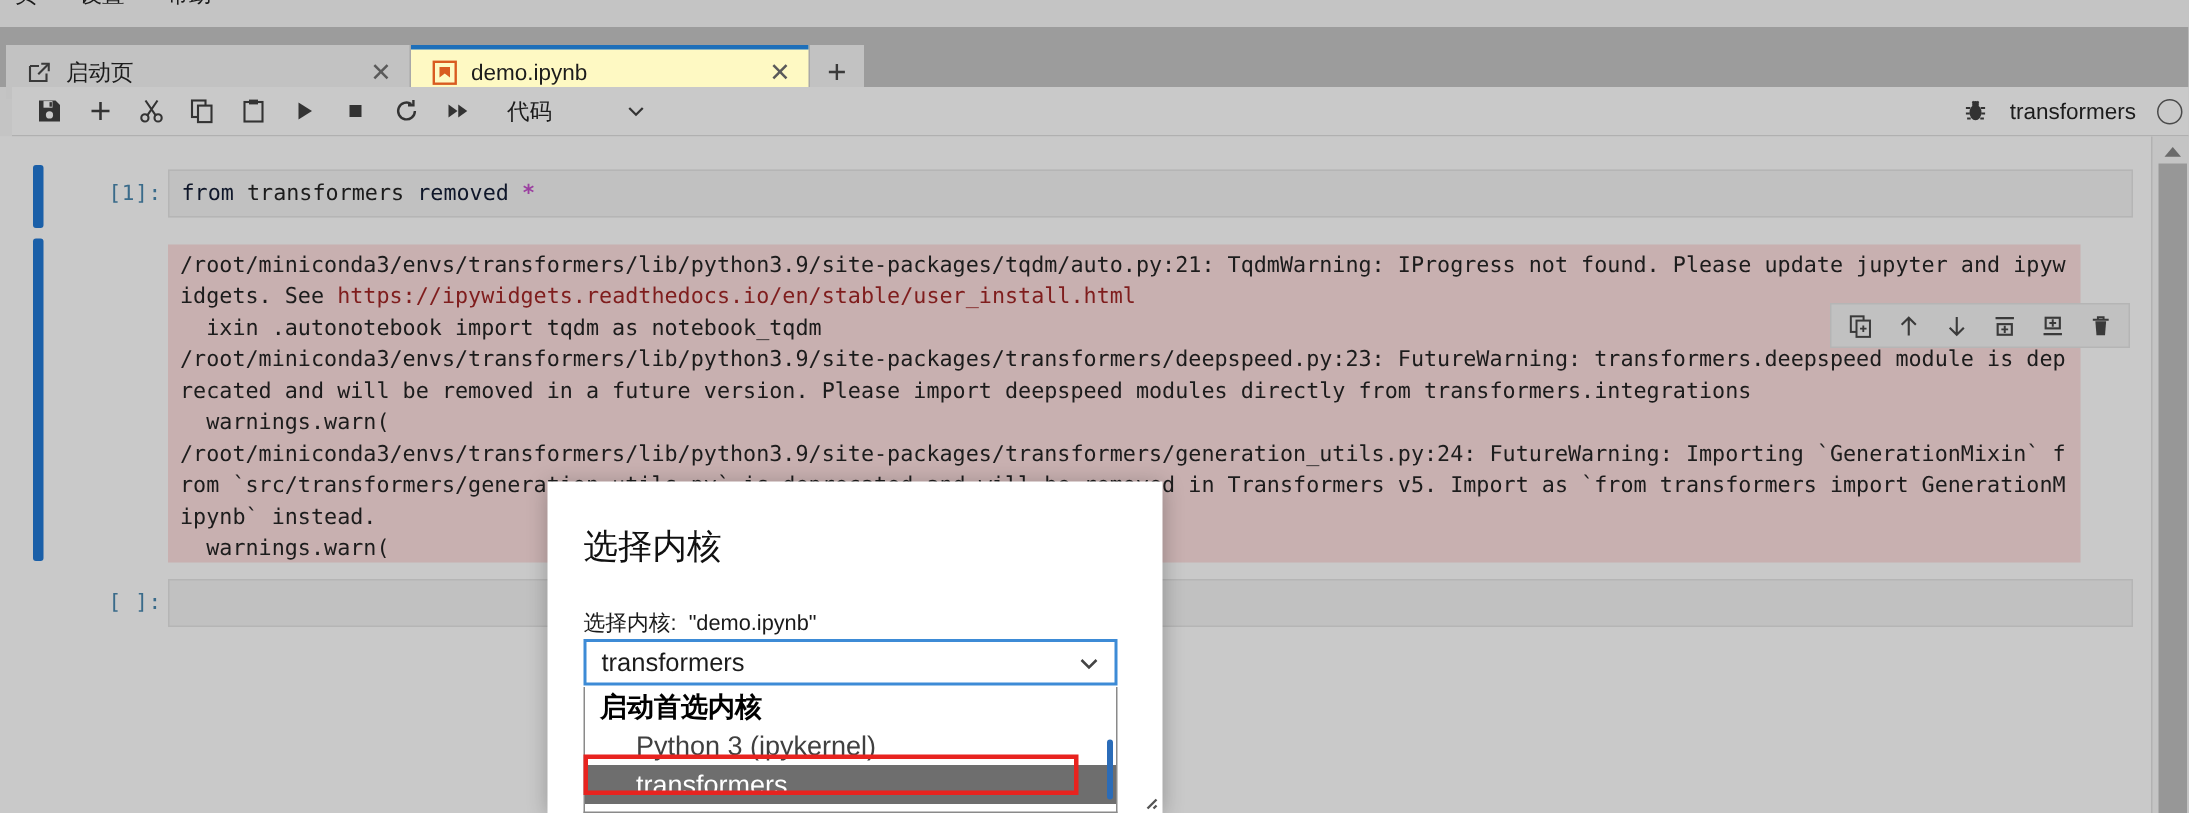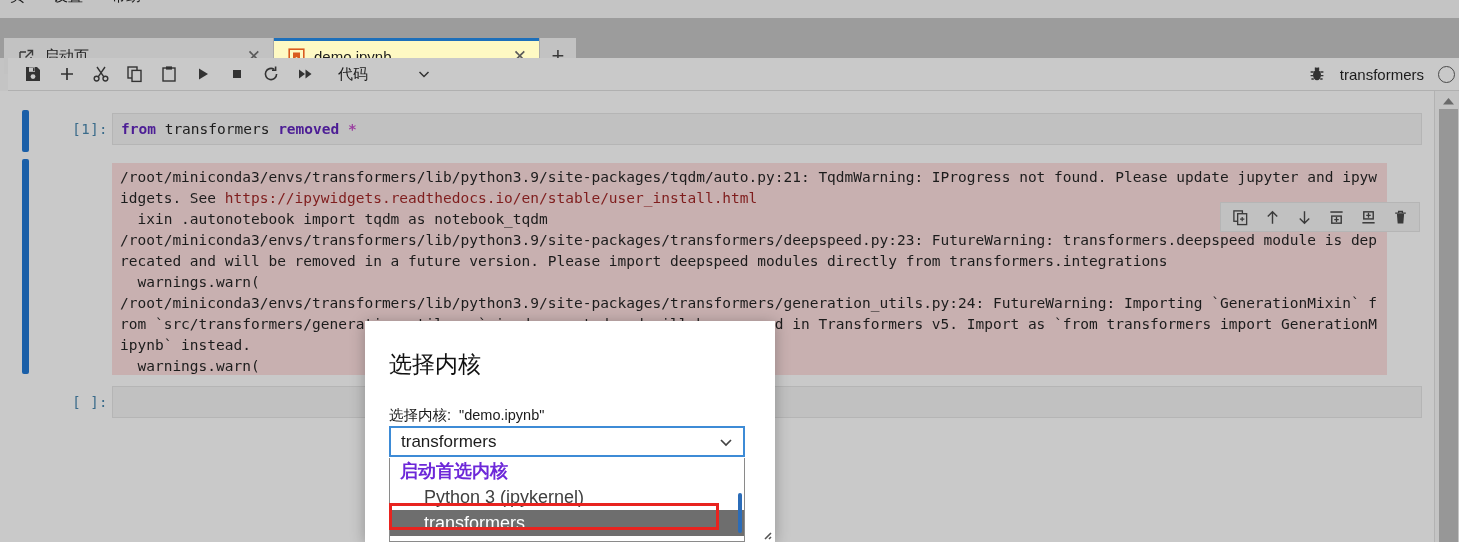--- a/index.html
+++ b/index.html
@@ -21,21 +21,21 @@
     position: absolute; left: 0; top: -13px;
     display: flex; gap: 28px; padding-left: 10px;
     font-size: 15px; color: #1a1a1a; white-space: nowrap;
   }
 
   
   .tabbar {
     position: absolute; left: 0; top: 18px; width: 1459px; height: 40px;
     background: #9c9c9c;
   }
-  .tabbar-strip { position: absolute; left: 4px; top: 20px; display: flex; height: 36px; align-items: center; }
+  .tabbar-strip { position: absolute; left: 4px; top: 12px; display: flex; height: 36px; align-items: center; }
   .tab {
     position: relative;
     display: flex; align-items: center;
     height: 36px; padding: 0 12px 0 14px;
     background: #c9c9c9;
     border-right: 1px solid #a8a8a8;
     min-width: 150px;
   }
   .tab.inactive { background: #c2c2c2; }
   .tab.active { background: #fef9c3; }
@@ -109,21 +109,21 @@
     letter-spacing: 0.5px;
   }
   .input-box {
     position: absolute; left: 112px; right: 12px;
     background: #c1c1c1; border: 1px solid #b5b5b5;
     font-family: "DejaVu Sans Mono", monospace;
     font-size: 14.5px; line-height: 20px;
     padding: 5px 8px;
     white-space: pre;
   }
-  .tok-kw { color: #4c1d95; font-weight: bold; }
+  .tok-kw { color: #0f172a; font-weight: normal; }
   .tok-plain { color: #1c1c1c; }
   .tok-op { color: #9b3fa0; font-weight: bold; }
 
   .cell-toolbar {
     position: absolute; right: 14px; top: 111px;
     display: flex; align-items: center; gap: 2px;
     background: #c1c1c1; border: 1px solid #b5b5b5;
     height: 30px; padding: 0 4px;
   }
   .ct-btn {
@@ -184,21 +184,21 @@
   .dlg-select-caret { margin-left: auto; }
 
   .dlg-list {
     position: absolute; left: 24px; top: 137px; width: 356px; height: 84px;
     background: #ffffff;
     border: 1px solid #8a8a8a;
     border-top: none;
     overflow: hidden;
   }
   .dlg-group {
-    font-size: 18px; font-weight: bold; color: #6d28d9;
+    font-size: 18px; font-weight: bold; color: #000000;
     padding: 2px 0 1px 10px; line-height: 23px;
   }
   .dlg-opt {
     font-size: 18px; color: #404040;
     padding-left: 34px; line-height: 26px; height: 26px;
     position: relative;
   }
   .dlg-opt.selected { background: #6e6e6e; color: #ffffff; }
   .dlg-list-scroll {
     position: absolute; right: 2px; top: 35px; width: 4px; height: 40px;

